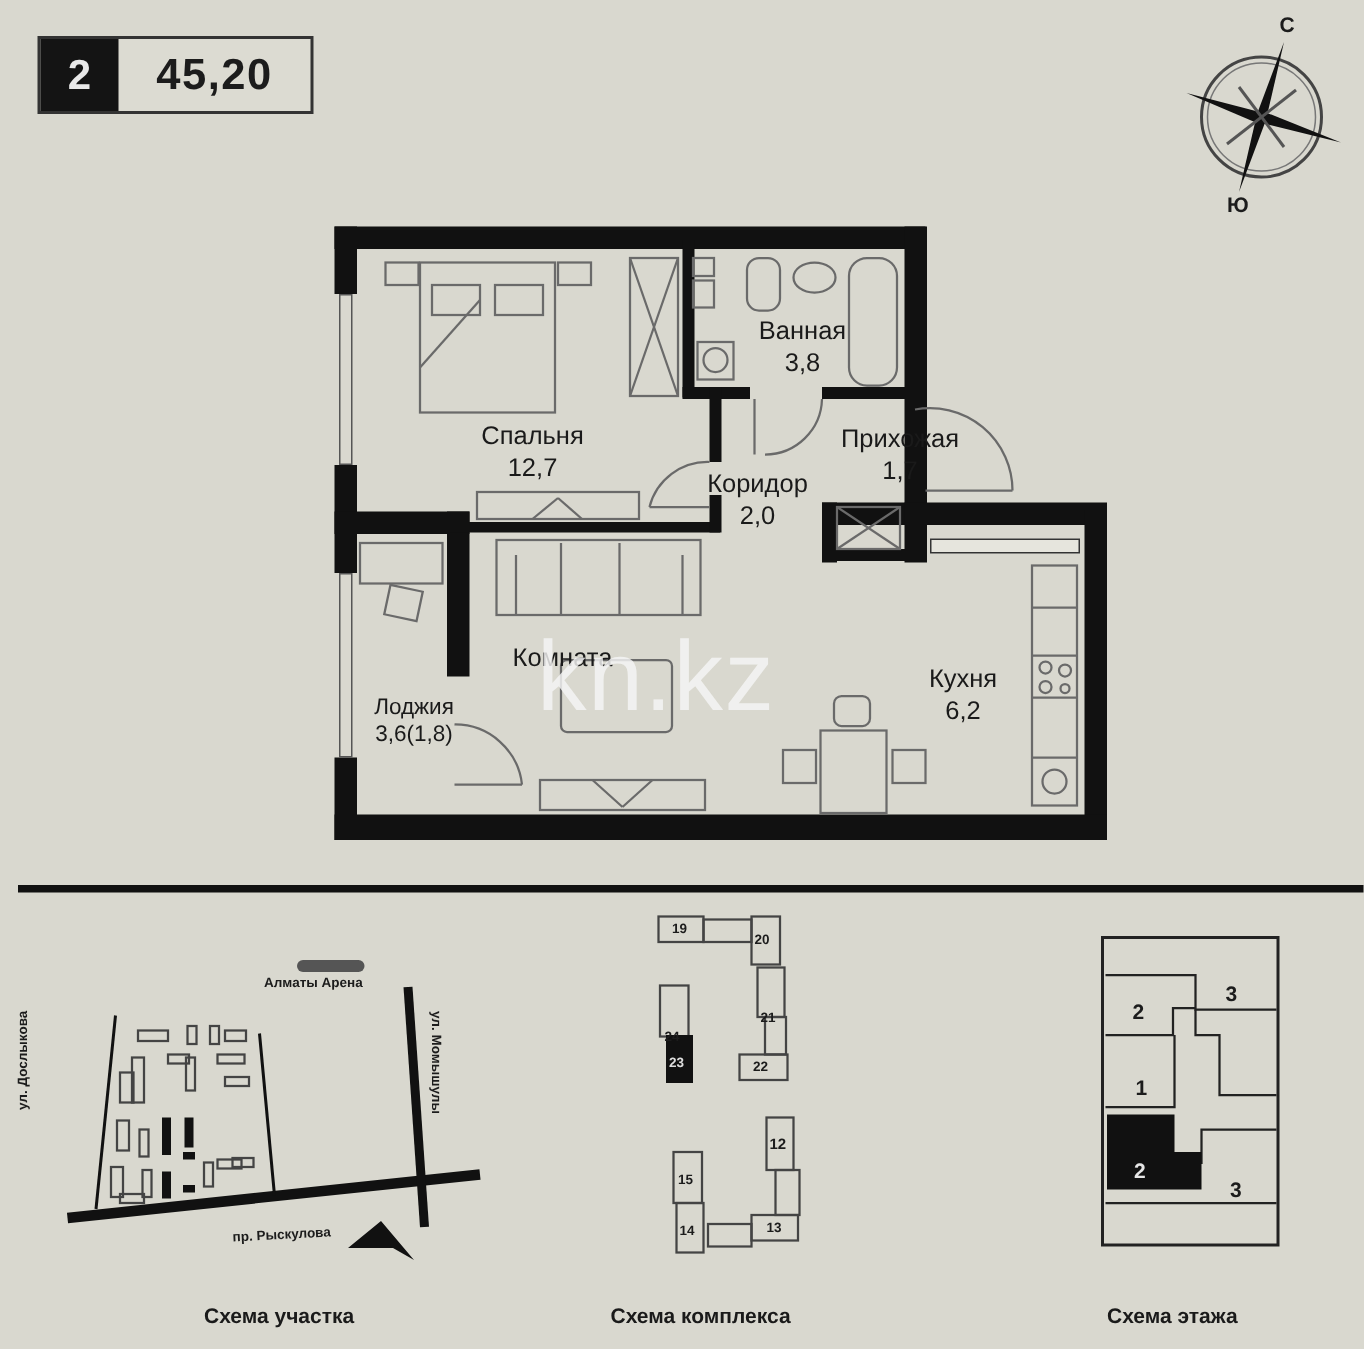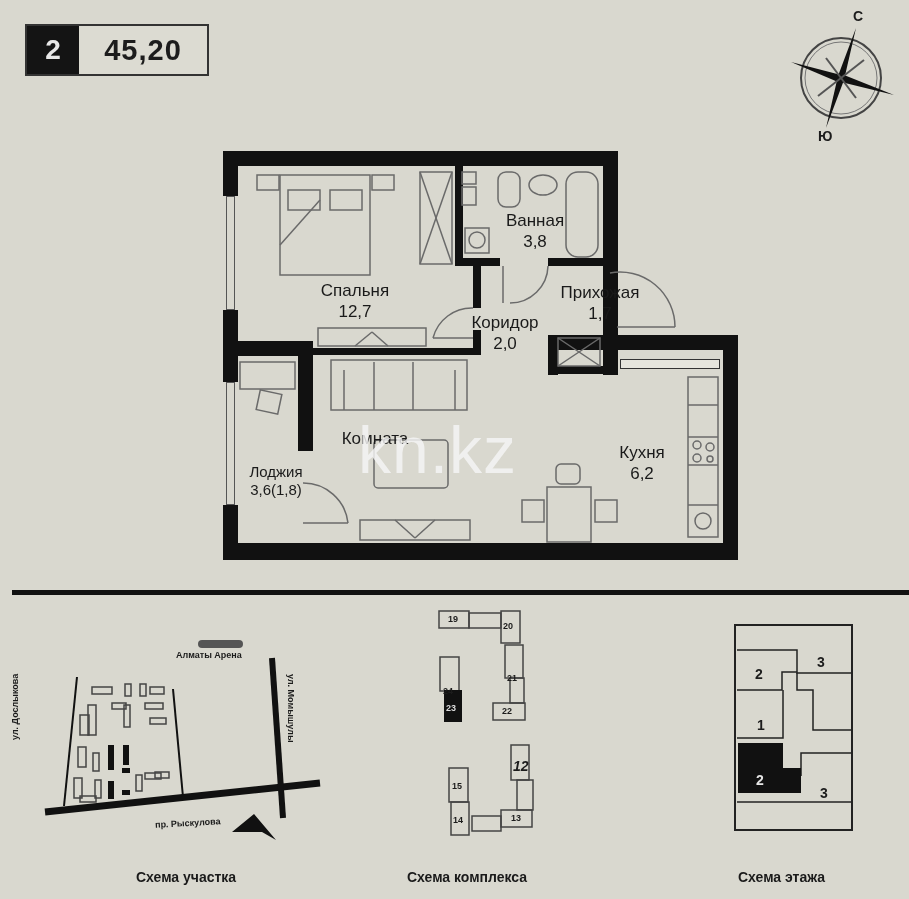--- a/index.html
+++ b/index.html
@@ -241,21 +241,21 @@
         <rect x="51" y="202" width="18" height="33"></rect>
     </g>
     <rect x="44" y="90" width="18" height="32" fill="#111"></rect>
   </svg>
   <span class="abs" style="left:48px;top:14px;font-size:9px;font-weight:bold;">19</span>
   <span class="abs" style="left:103px;top:21px;font-size:9px;font-weight:bold;">20</span>
   <span class="abs" style="left:107px;top:73px;font-size:9px;font-weight:bold;">21</span>
   <span class="abs" style="left:102px;top:106px;font-size:9px;font-weight:bold;">22</span>
   <span class="abs" style="left:43px;top:70px;font-size:9px;font-weight:bold;margin-top:16px;">24</span>
   <span class="abs" style="left:46px;top:103px;font-size:9px;font-weight:bold;color:#ddd;">23</span>
-  <span class="abs" style="left:113px;top:158px;font-size:14px;font-weight:bold;font-style:italic;">12</span>
+  <span class="abs" style="left:113px;top:158px;font-size:10px;font-weight:bold;">12</span>
   <span class="abs" style="left:52px;top:181px;font-size:9px;font-weight:bold;">15</span>
   <span class="abs" style="left:53px;top:215px;font-size:9px;font-weight:bold;">14</span>
   <span class="abs" style="left:111px;top:213px;font-size:9px;font-weight:bold;">13</span>
   <span class="caption" style="left:7px;top:249px;">Схема комплекса</span>
 </div>
 
 <div class="abs" style="left:710px;top:600px;width:199px;height:299px;">
   <svg class="abs" style="left:0;top:0;" width="199" height="240">
     <g fill="none" stroke="#222" stroke-width="2">
       <rect x="25" y="25" width="117" height="205"></rect>

